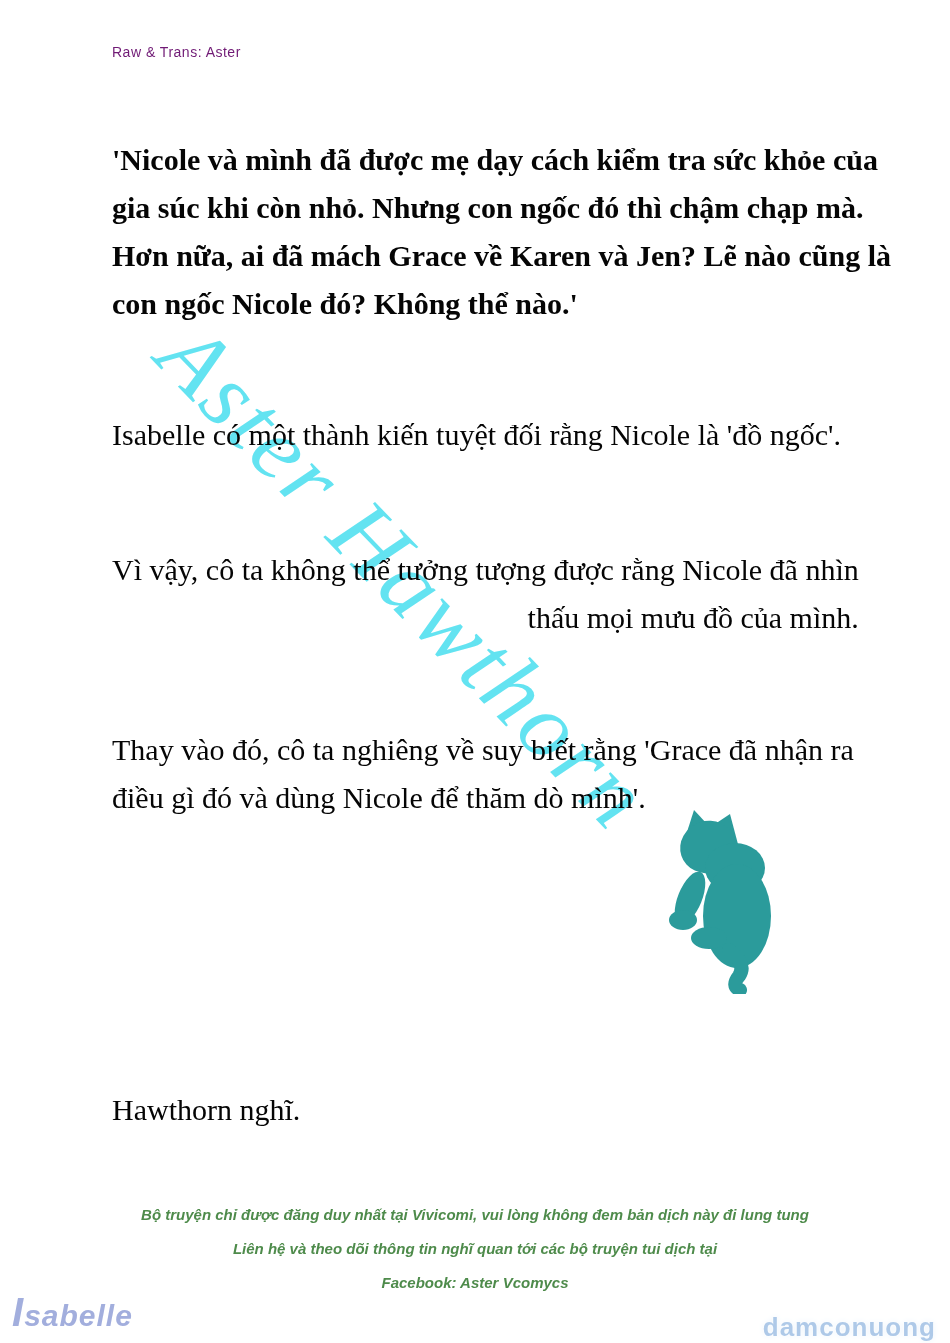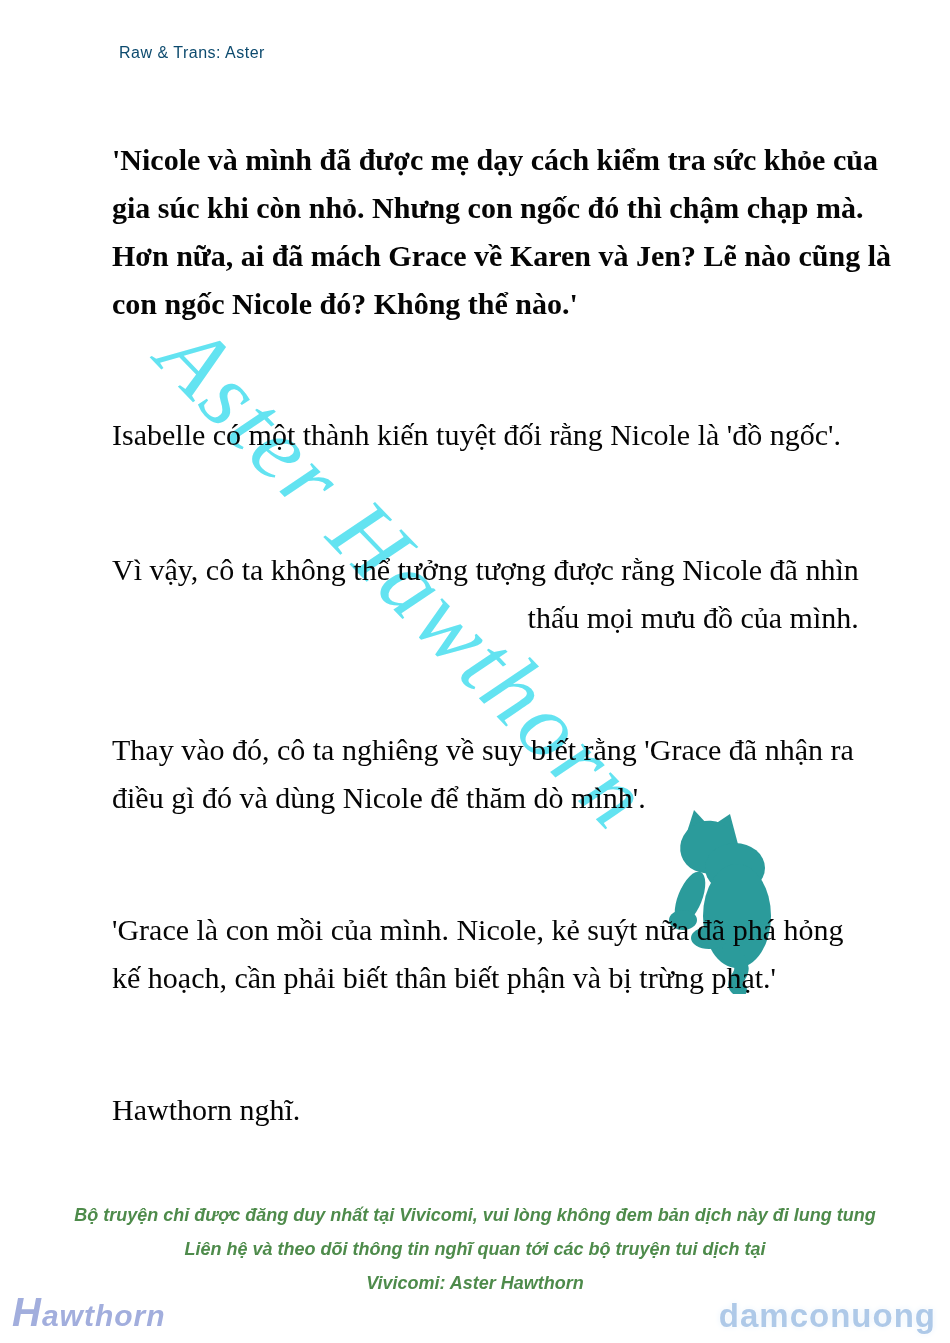--- a/index.html
+++ b/index.html
@@ -10,25 +10,25 @@
   #page {
     position: relative;
     width: 950px;
     height: 1343px;
     background: #ffffff;
     overflow: hidden;
     font-family: "Liberation Serif", serif;
   }
   .credit {
     position: absolute;
-    left: 119px;
+    left: 112px;
     top: 44px;
     font-family: "Liberation Sans", sans-serif;
-    font-size: 16px;
-    color: #0c4a6e;
+    font-size: 14px;
+    color: #701a75;
     letter-spacing: 0.5px;
   }
   
   .watermark {
     position: absolute;
     left: 210px;
     top: 306px;
     font-family: "Liberation Serif", serif;
     font-style: italic;
     font-size: 94px;
@@ -68,21 +68,21 @@
   .p5 { top: 1056px; }
   .footer-note {
     position: absolute;
     left: 0;
     top: 1198px;
     width: 950px;
     text-align: center;
     font-family: "Liberation Sans", sans-serif;
     font-style: italic;
     font-weight: bold;
-    font-size: 18px;
+    font-size: 15px;
     line-height: 34px;
     color: #4e8b4b;
     z-index: 2;
   }
   .site-logo {
     position: absolute;
     left: 12px;
     bottom: 8px;
     font-family: "Liberation Sans", sans-serif;
     font-style: italic;
@@ -91,24 +91,24 @@
     letter-spacing: 1px;
     color: #a2aedd;
     z-index: 2;
   }
   .site-logo::first-letter {
     font-size: 40px;
   }
   .corner-watermark {
     position: absolute;
     right: 14px;
-    bottom: 8px;
+    bottom: 0;
     font-family: "Liberation Sans", sans-serif;
     font-weight: bold;
-    font-size: 33px;
+    font-size: 26px;
     letter-spacing: 1px;
     color: #aec9e8;
     text-shadow: 0 0 3px #ffffff, 0 0 6px #e8f2fb;
     z-index: 2;
   }
 </style>
 </head>
 <body>
 
 <div id="page">
@@ -142,27 +142,25 @@
 
   <p class="para p0">'Nicole và mình đã được mẹ dạy cách kiểm tra sức khỏe của
 gia súc khi còn nhỏ. Nhưng con ngốc đó thì chậm chạp mà.
 Hơn nữa, ai đã mách Grace về Karen và Jen? Lẽ nào cũng là
 con ngốc Nicole đó? Không thể nào.'</p>
   <p class="para p1">Isabelle có một thành kiến tuyệt đối rằng Nicole là 'đồ ngốc'.</p>
   <p class="para p2">Vì vậy, cô ta không thể tưởng tượng được rằng Nicole đã nhìn
 thấu mọi mưu đồ của mình.</p>
   <p class="para p3">Thay vào đó, cô ta nghiêng về suy biết rằng 'Grace đã nhận ra
 điều gì đó và dùng Nicole để thăm dò mình'.</p>
-  <p class="para p4">'Grace là con mồi của mình. Nicole, kẻ suýt nữa đã phá hỏng
-kế hoạch, cần phải biết thân biết phận và bị trừng phạt.'</p>
   <p class="para p5">Hawthorn nghĩ.</p>
 
   <div class="footer-note">
     <div>Bộ truyện chỉ được đăng duy nhất tại Vivicomi, vui lòng không đem bản dịch này đi lung tung</div>
     <div>Liên hệ và theo dõi thông tin nghĩ quan tới các bộ truyện tui dịch tại</div>
-    <div>Vivicomi: Aster Hawthorn</div>
+    <div>Facebook: Aster Vcomycs</div>
   </div>
 
-  <div class="site-logo">Hawthorn</div>
+  <div class="site-logo">Isabelle</div>
 
   <div class="corner-watermark">damconuong</div>
 
 </div>
 
 </body></html>

